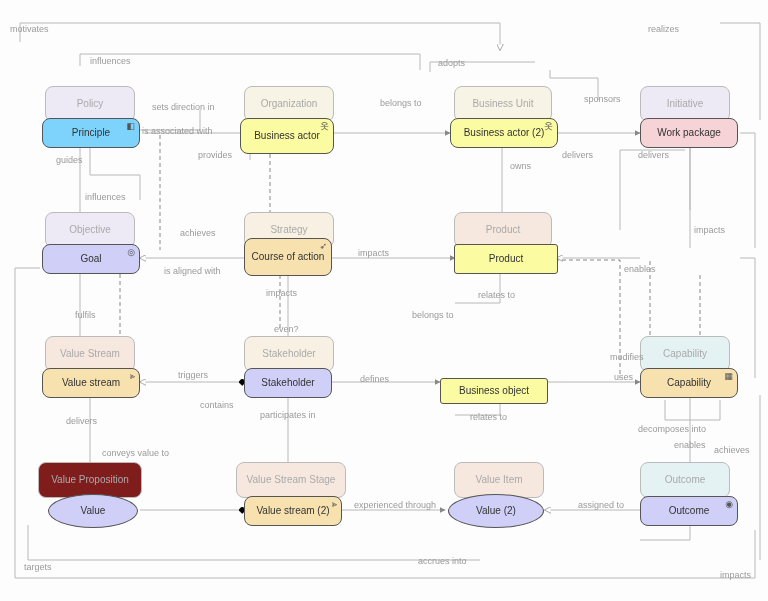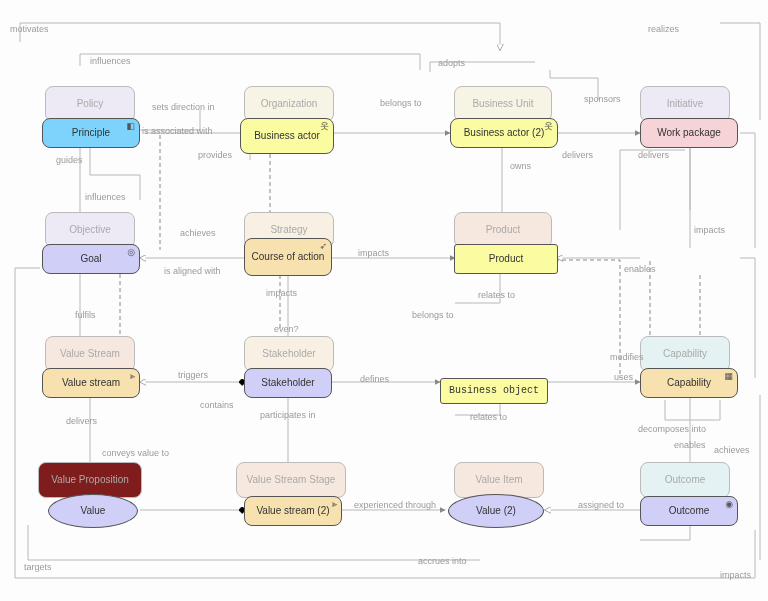--- a/index.html
+++ b/index.html
@@ -208,21 +208,21 @@
   <span>Product</span>
 </div>
 
 <div class="node" style="left:42px;top:368px;width:98px;height:30px;background:#F7E2AF;">
   <span>Value stream</span>
   <span class="icon">⪢</span>
 </div>
 <div class="node" style="left:244px;top:368px;width:88px;height:30px;background:#CFCFF7;">
   <span>Stakeholder</span>
 </div>
-<div class="node" style="left:440px;top:378px;width:108px;height:26px;background:#FBFBA2;border-radius:3px;font-family:Liberation Mono, monospace;">
+<div class="node" style="left:440px;top:378px;width:108px;height:26px;background:#FBFBA2;border-radius:3px;">
   <span>Business object</span>
 </div>
 <div class="node" style="left:640px;top:368px;width:98px;height:30px;background:#F7E2AF;">
   <span>Capability</span>
   <span class="icon">▦</span>
 </div>
 
 <div class="node ellipse" style="left:48px;top:494px;width:90px;height:34px;background:#CFCFF7;">
   <span>Value</span>
 </div>

